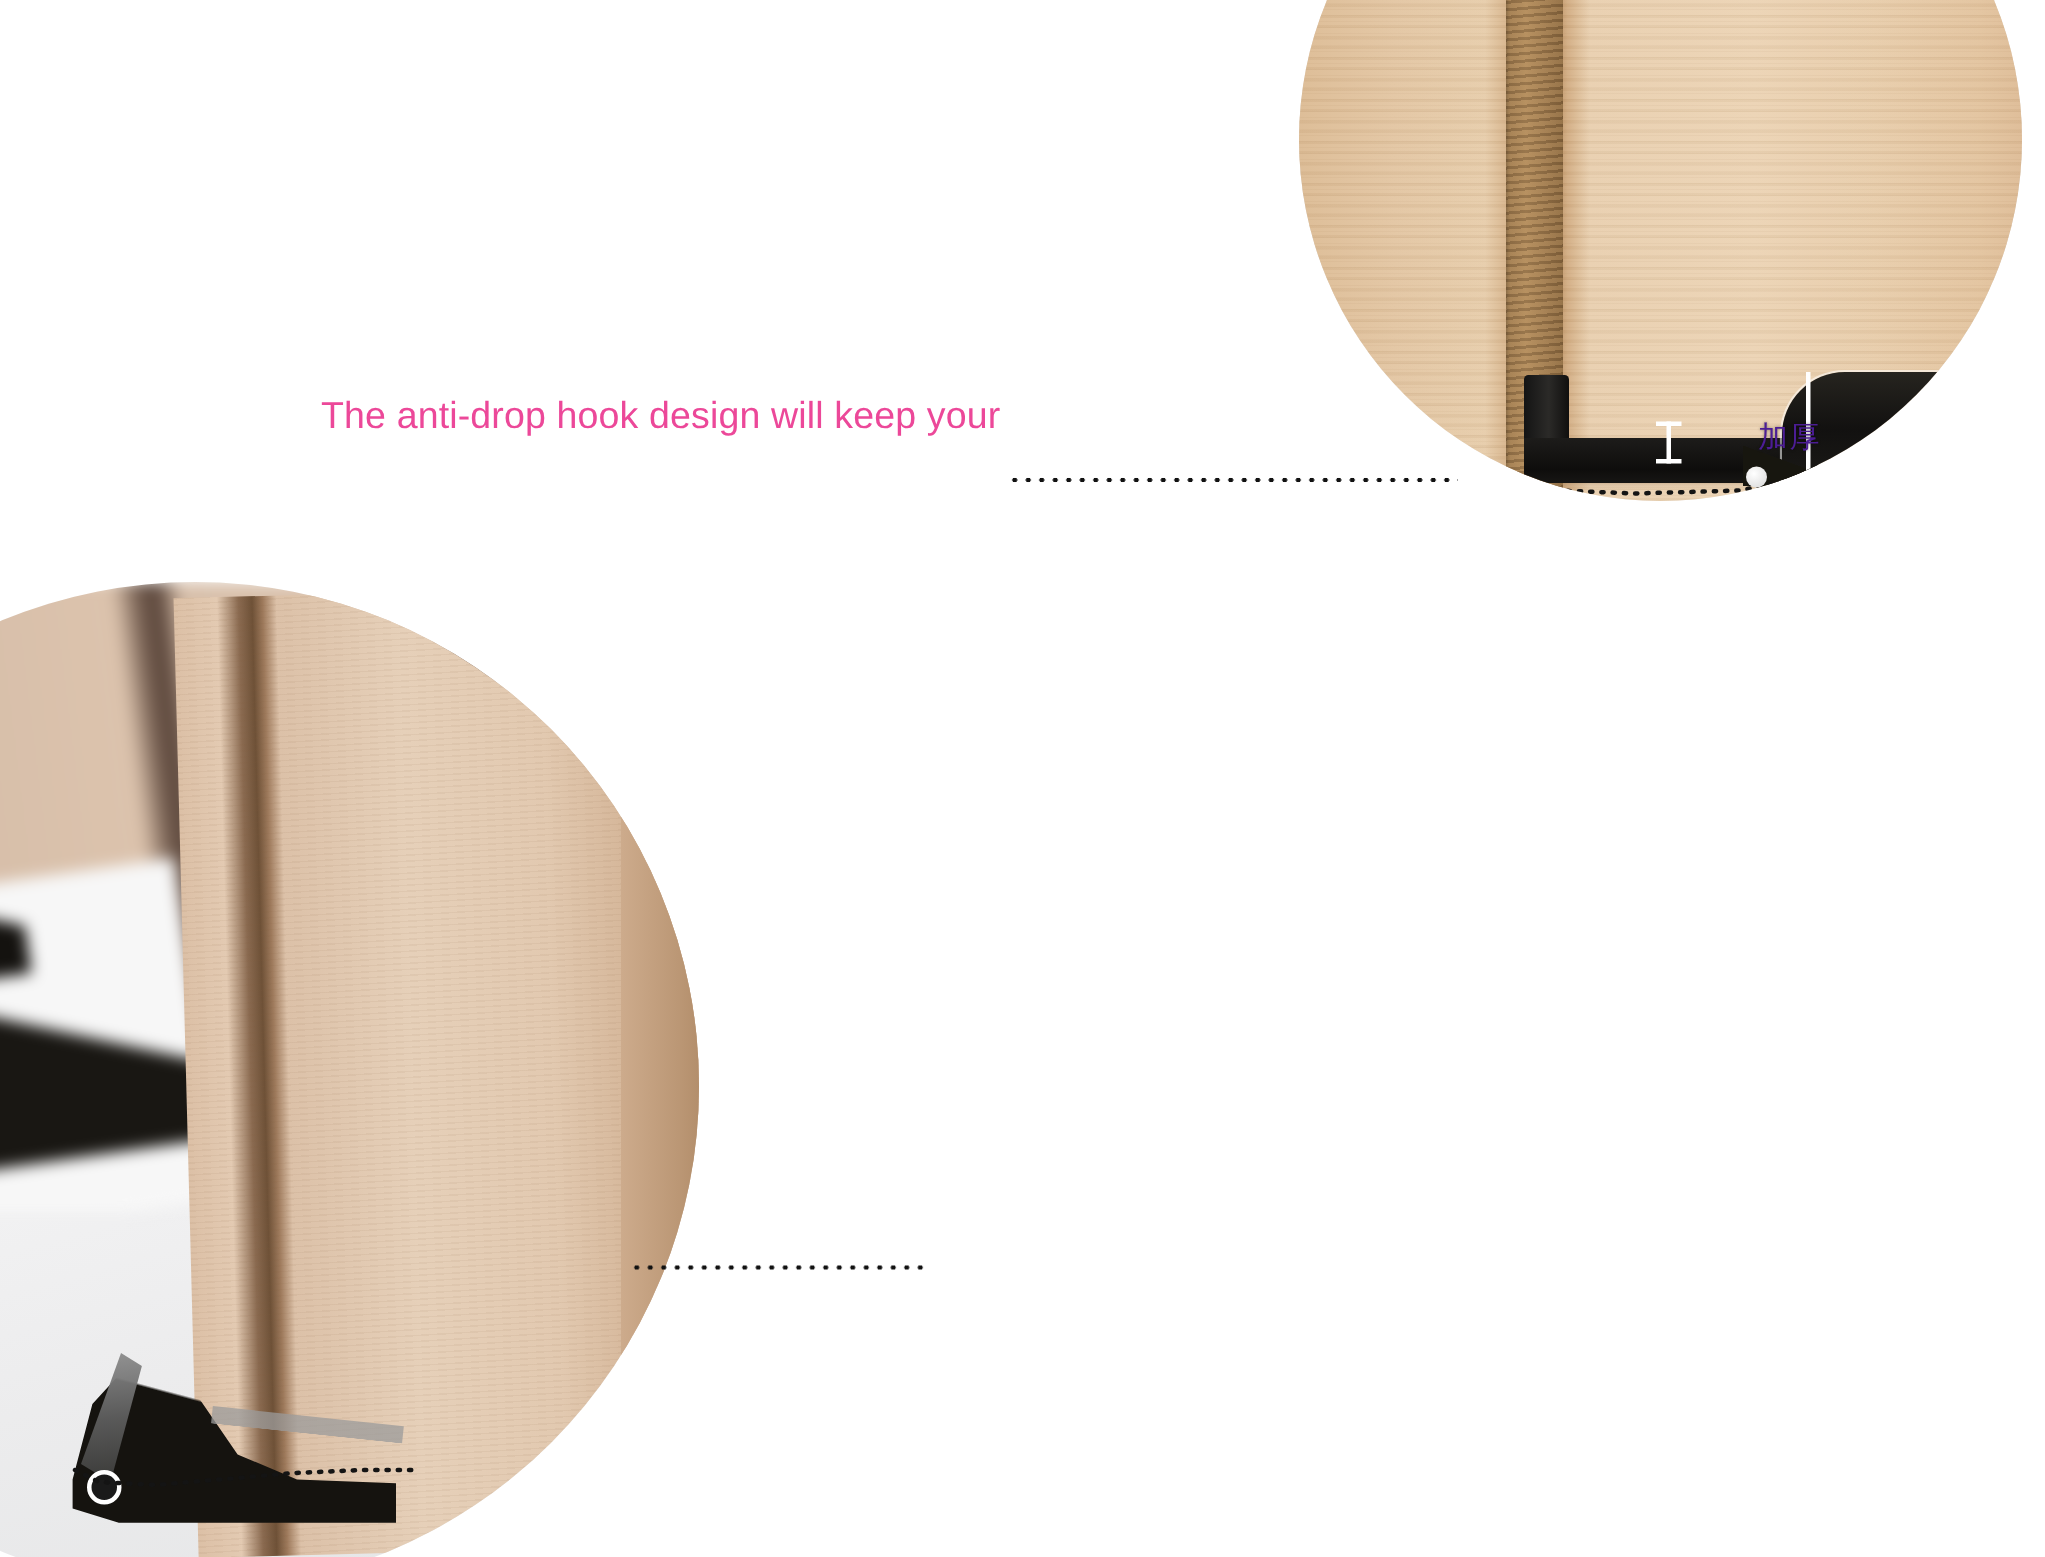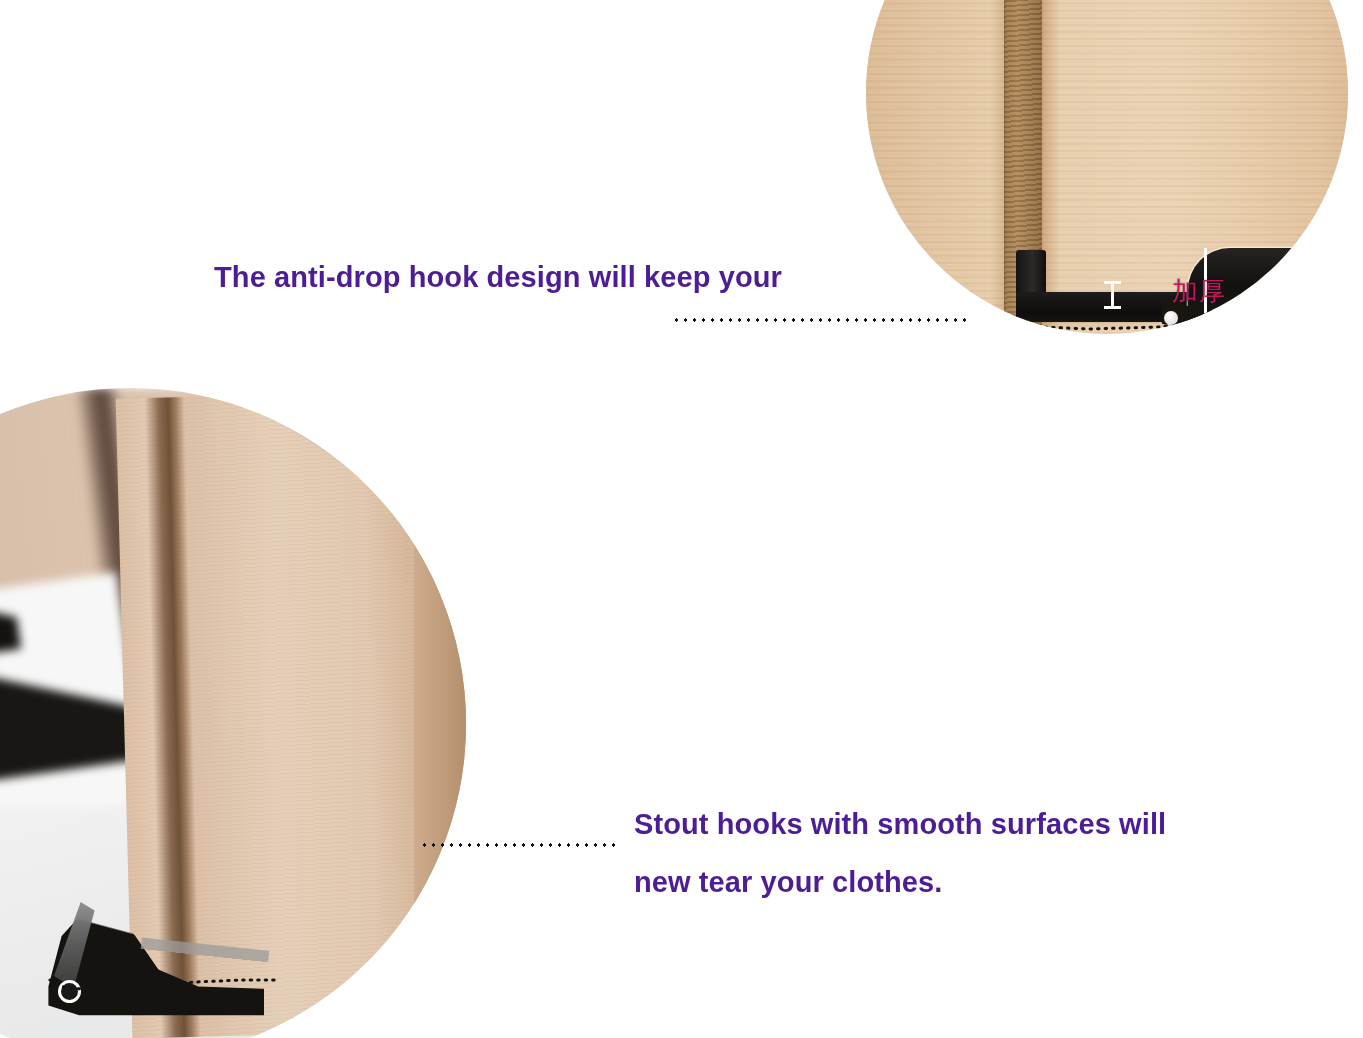--- a/index.html
+++ b/index.html
@@ -14,26 +14,26 @@
     position: relative;
     width: 1363px;
     height: 1038px;
     background: #ffffff;
     overflow: hidden;
   }
 
   
   .caption {
     position: absolute;
-    color: #4c1d95;
-    font-size: 29px;
+    color: #ec4899;
+    font-size: 25px;
     line-height: 58px;
     letter-spacing: 0.1px;
     white-space: nowrap;
-    font-weight: 700;
+    font-weight: 400;
   }
   .caption-1 { left: 214px; top: 248px; }
   .caption-2 { left: 634px; top: 795px; }
   .caption .cap-line { display: block; }
 
   
   .leader {
     position: absolute;
     height: 4px;
     background-image: radial-gradient(circle, #111 1.6px, rgba(0,0,0,0) 1.7px);
@@ -219,22 +219,22 @@
     width: 14px;
     height: 14px;
     border-radius: 50%;
     background: radial-gradient(circle at 38% 34%, #ffffff, #e2e2e2 72%, #cfcfcf);
   }
   
   .tc-label {
     position: absolute;
     left: 306px;
     top: 424px;
-    color: #be185d;
-    font-size: 26px;
+    color: #4c1d95;
+    font-size: 20px;
     line-height: 30px;
     letter-spacing: 1px;
     font-family: "DejaVu Sans", "Liberation Sans", sans-serif;
     text-shadow: 0 0 2px rgba(0,0,0,0.45);
     white-space: nowrap;
   }
   
   .tc-trace {
     position: absolute;
     left: -6px;
@@ -462,18 +462,14 @@
     </svg>
   </div>
 
   <div class="leader leader-1"></div>
   <div class="leader leader-2"></div>
 
   <div class="caption caption-1">
     <span class="cap-line">The anti-drop hook design will keep your</span>
   </div>
 
-  <div class="caption caption-2">
-    <span class="cap-line">Stout hooks with smooth surfaces will</span>
-    <span class="cap-line">new tear your clothes.</span>
-  </div>
 
 </div>
 
 </body></html>

